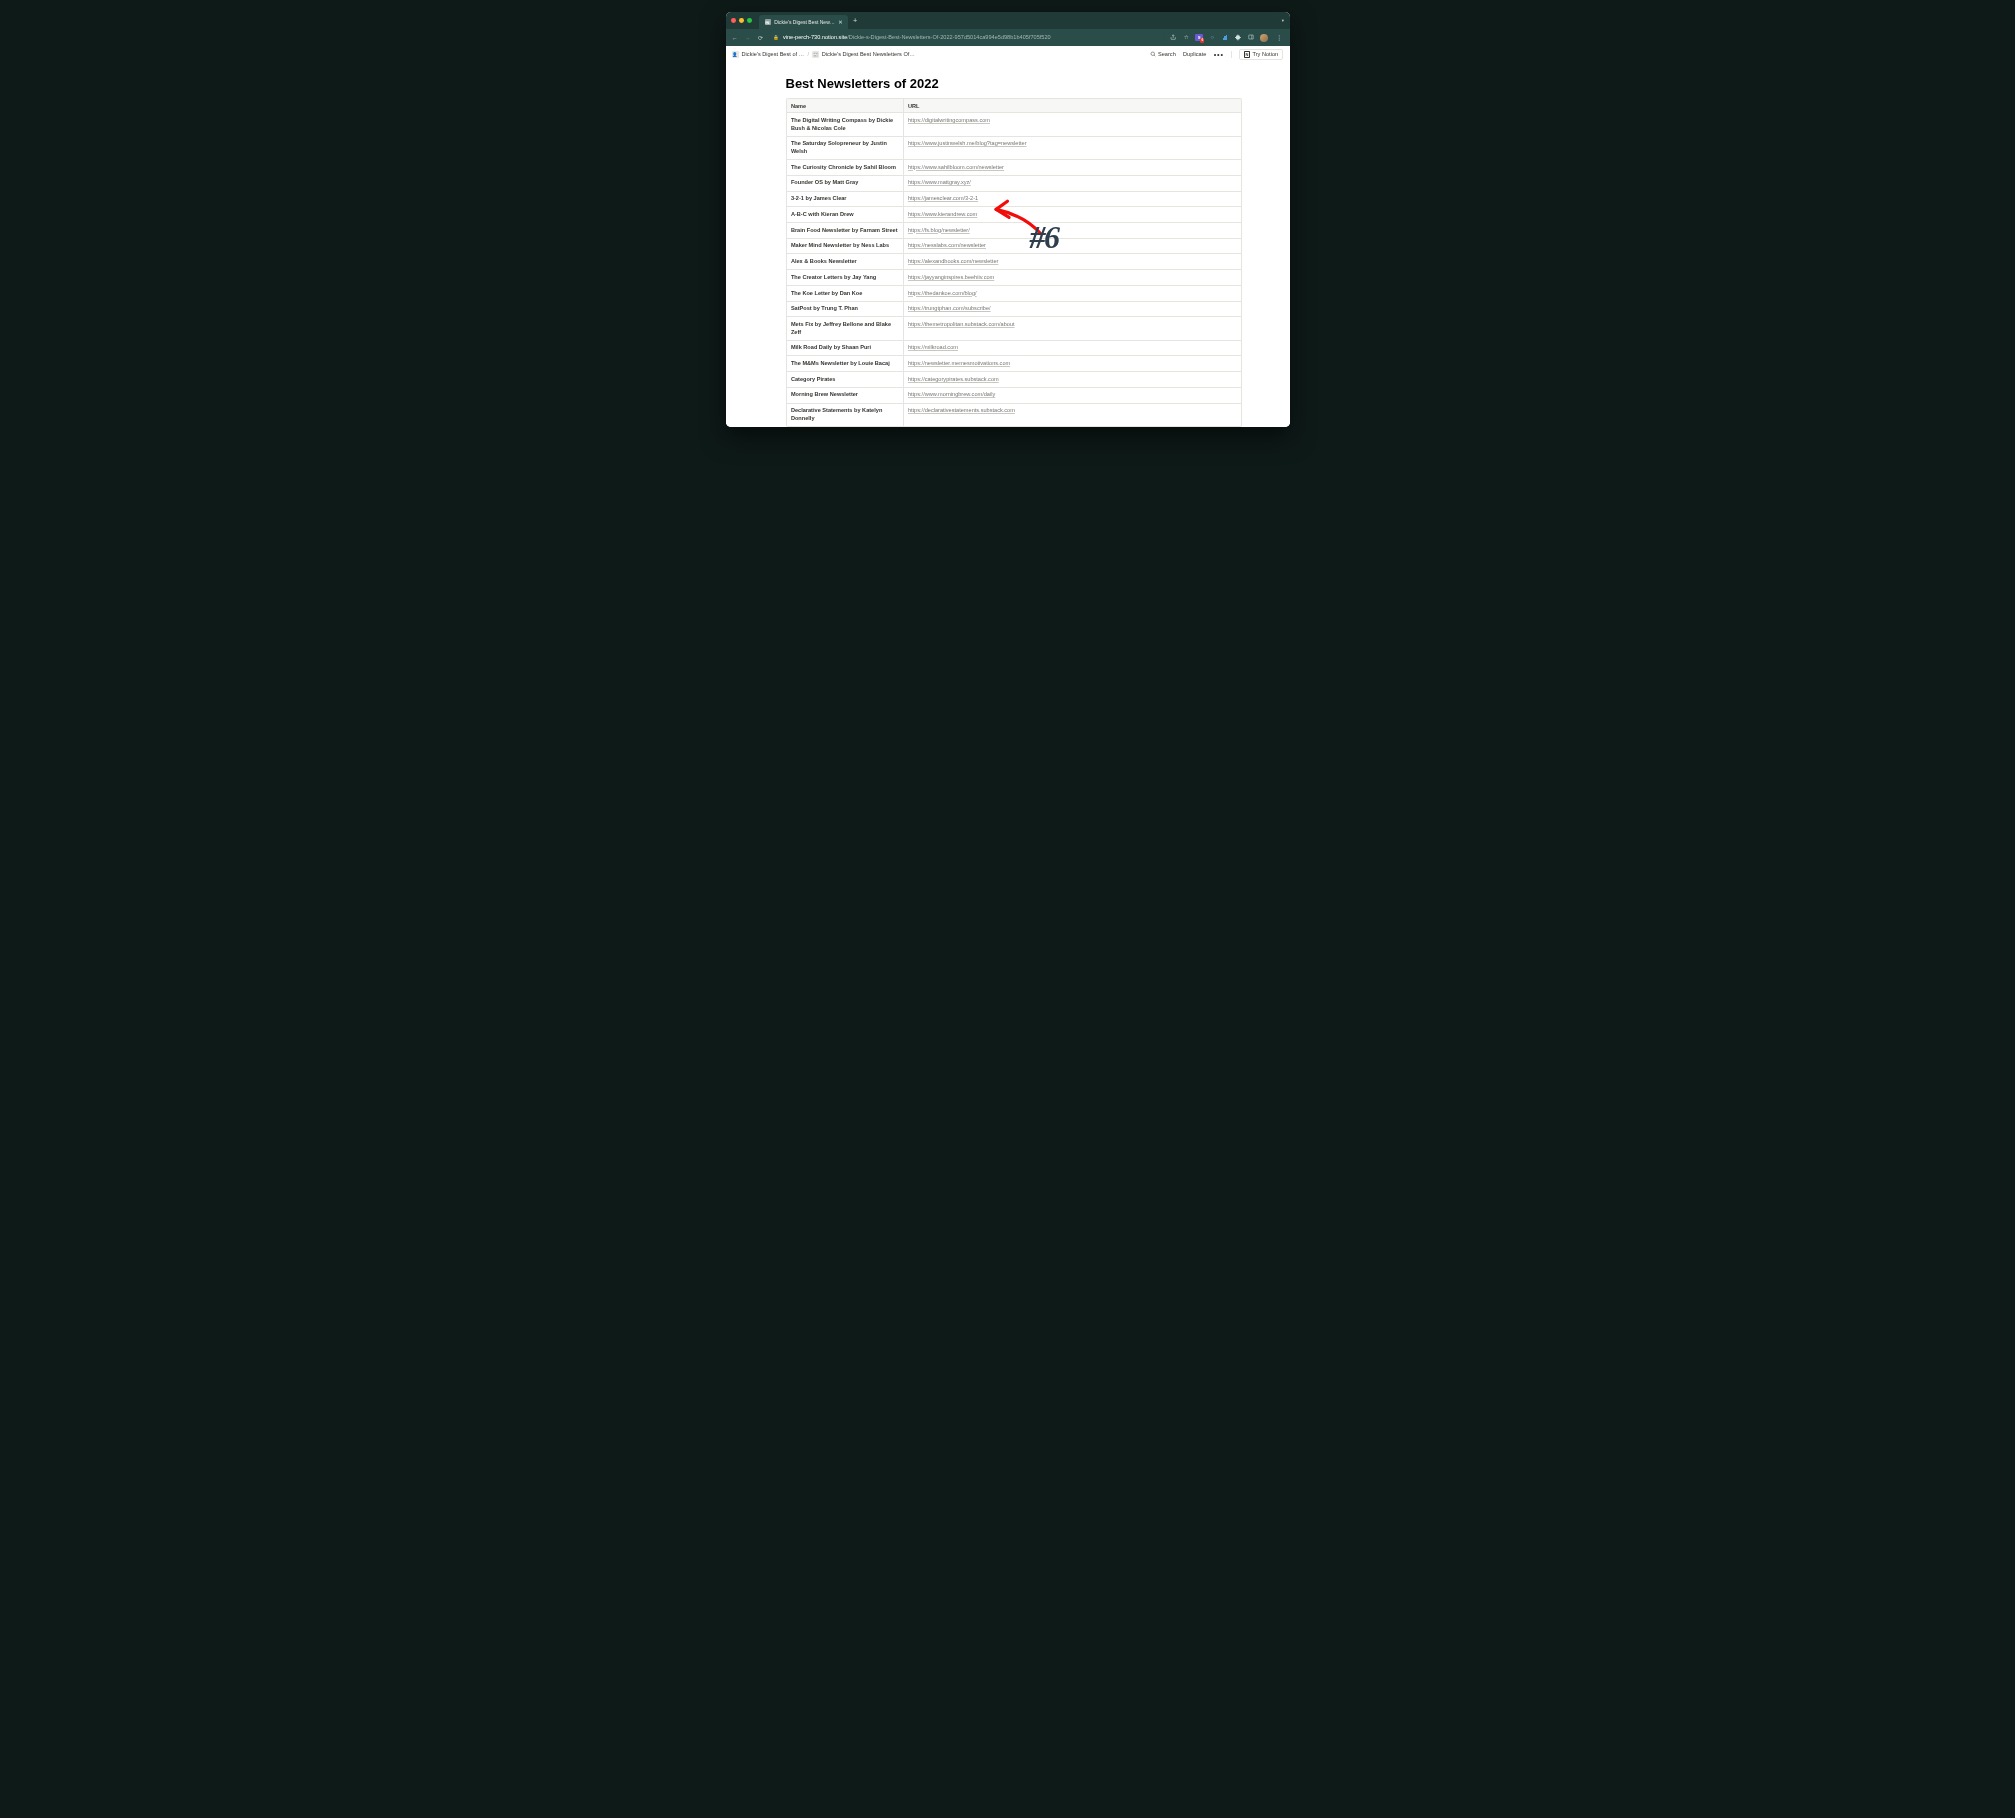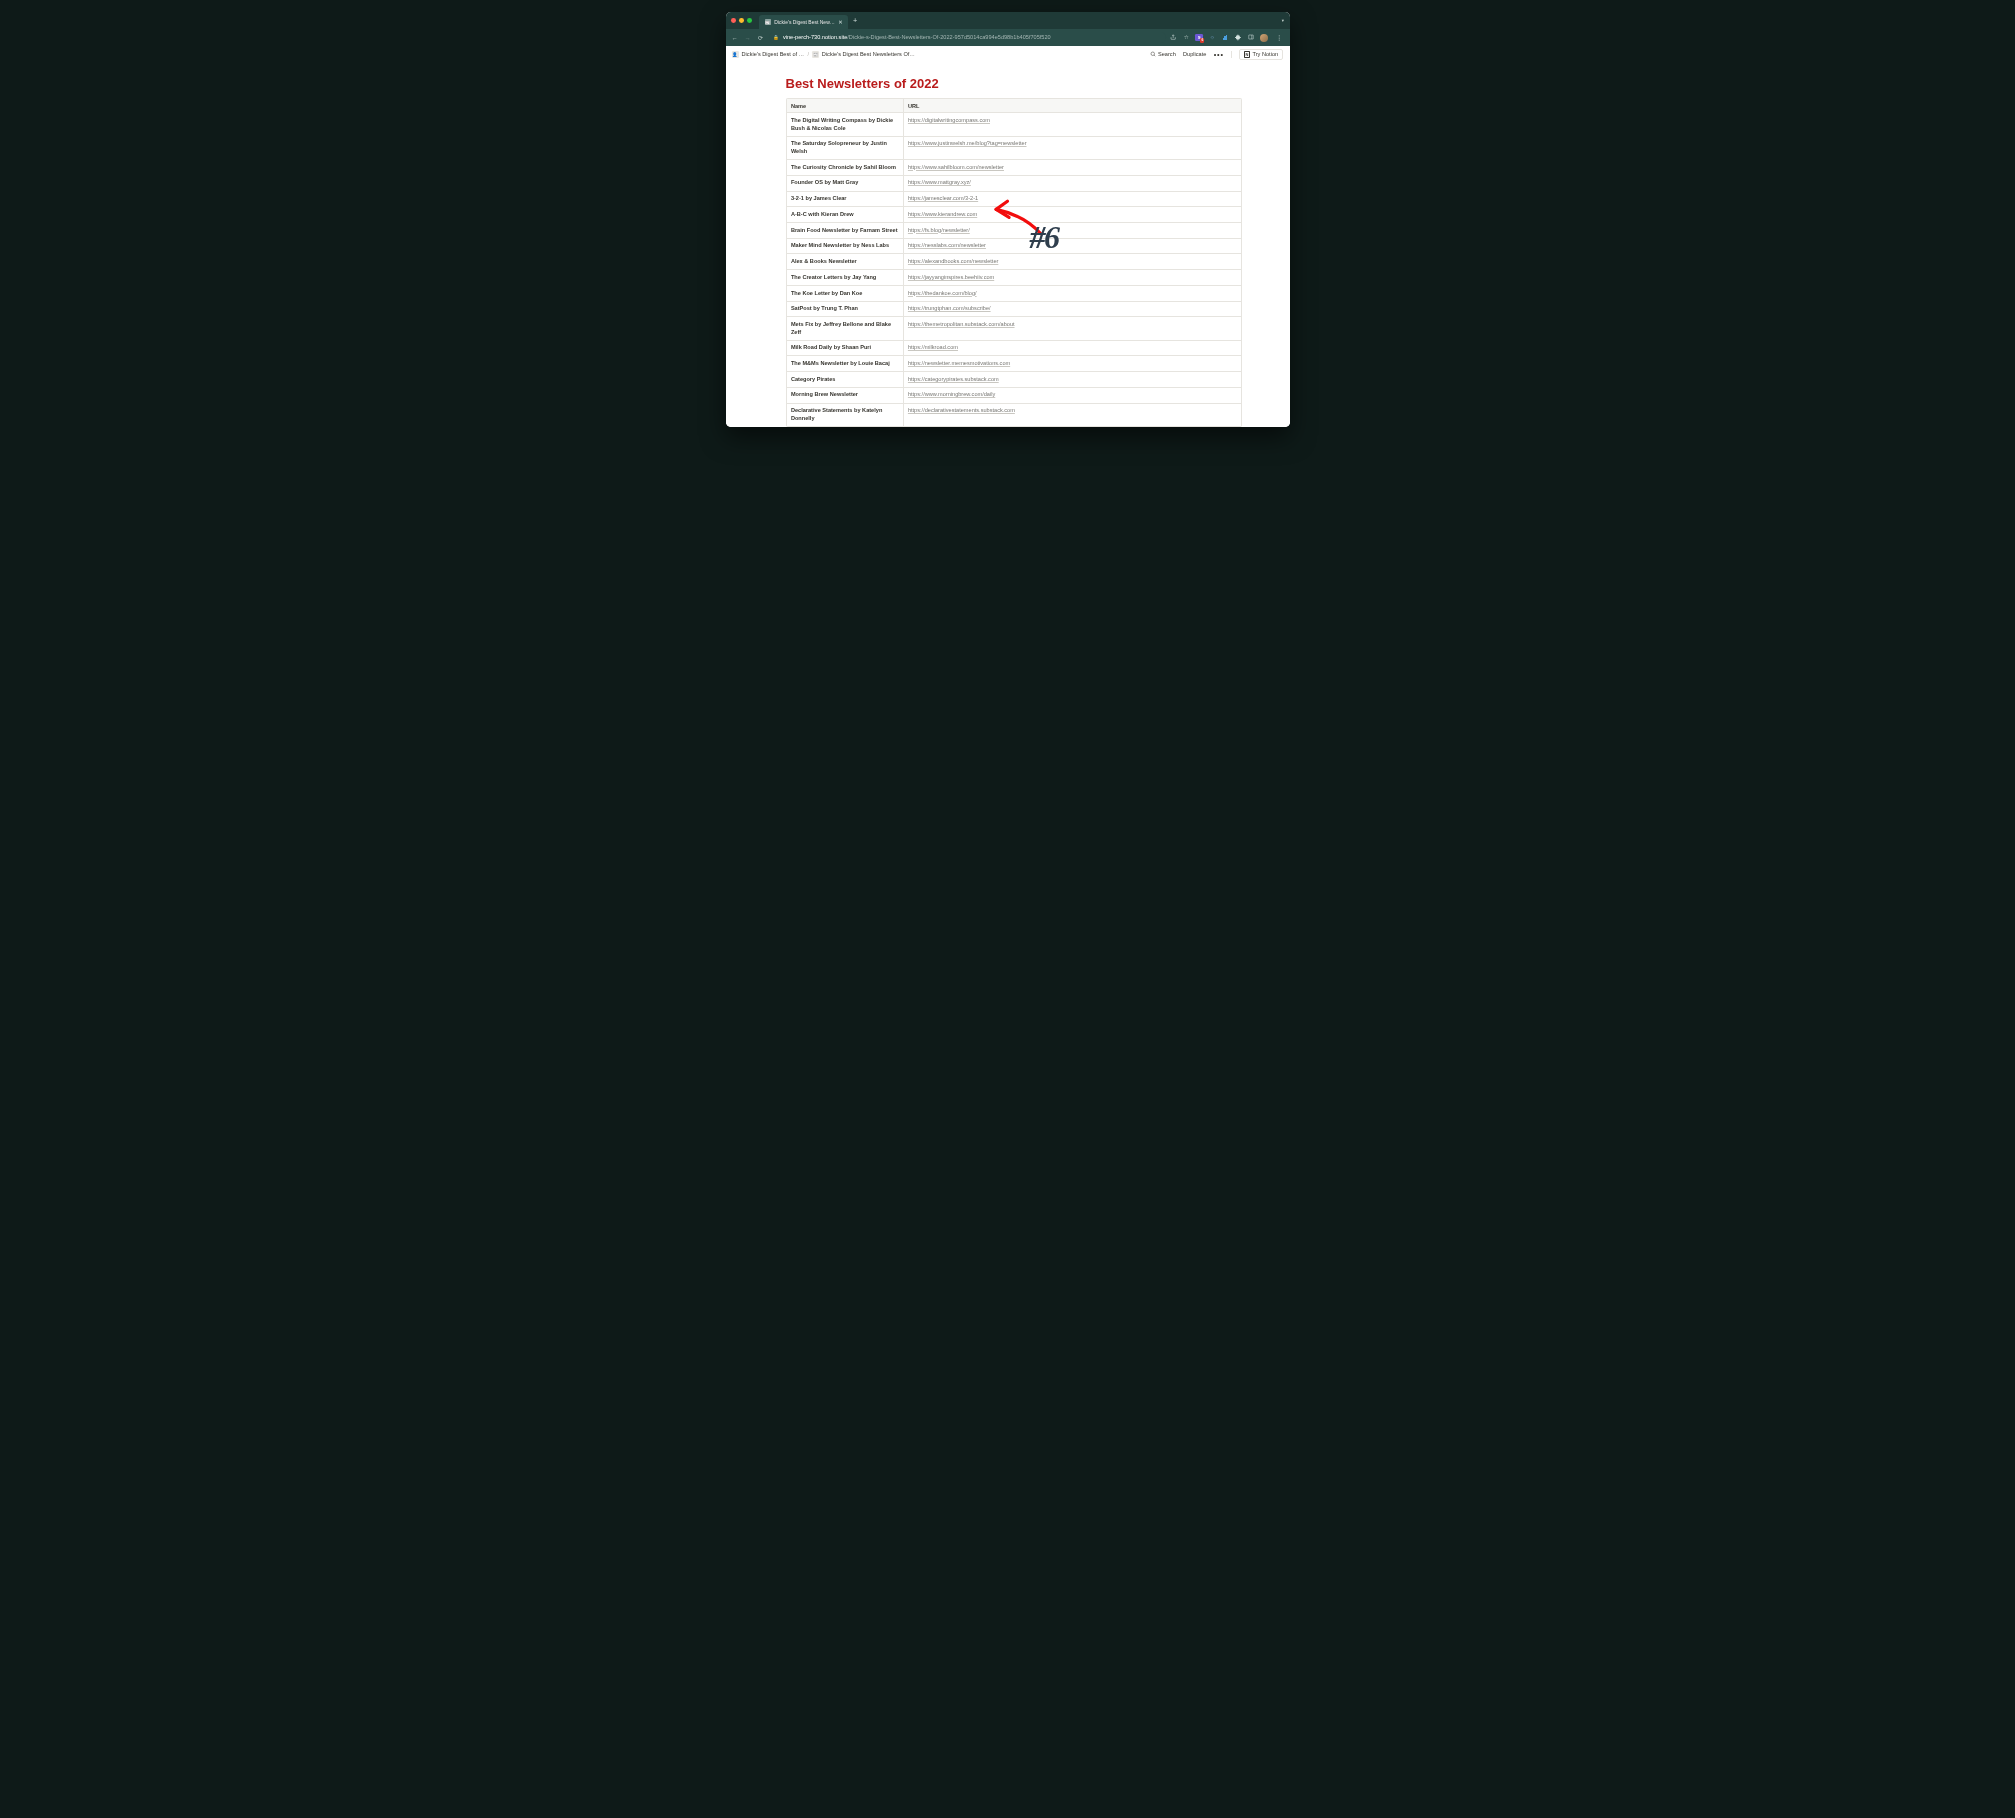--- a/index.html
+++ b/index.html
@@ -136,21 +136,21 @@
 
   
   .page {
     padding: 8px 0 0 0;
     max-width: 500px;
     margin: 0 auto;
   }
   .page-title {
     font-size: 13px;
     font-weight: 700;
-    color:#b91c1c;
+    color:#000000;
     padding: 4px 15.3px 7.3px 28px;
   }
   .table {
     width: calc(100% - 44px);
     margin: 0 15.3px 0 28px;
     border: 0.4px solid #e6e4df;
     border-radius: 1.2px;
     border-collapse: collapse;
     font-size: 5.6px;
   }

